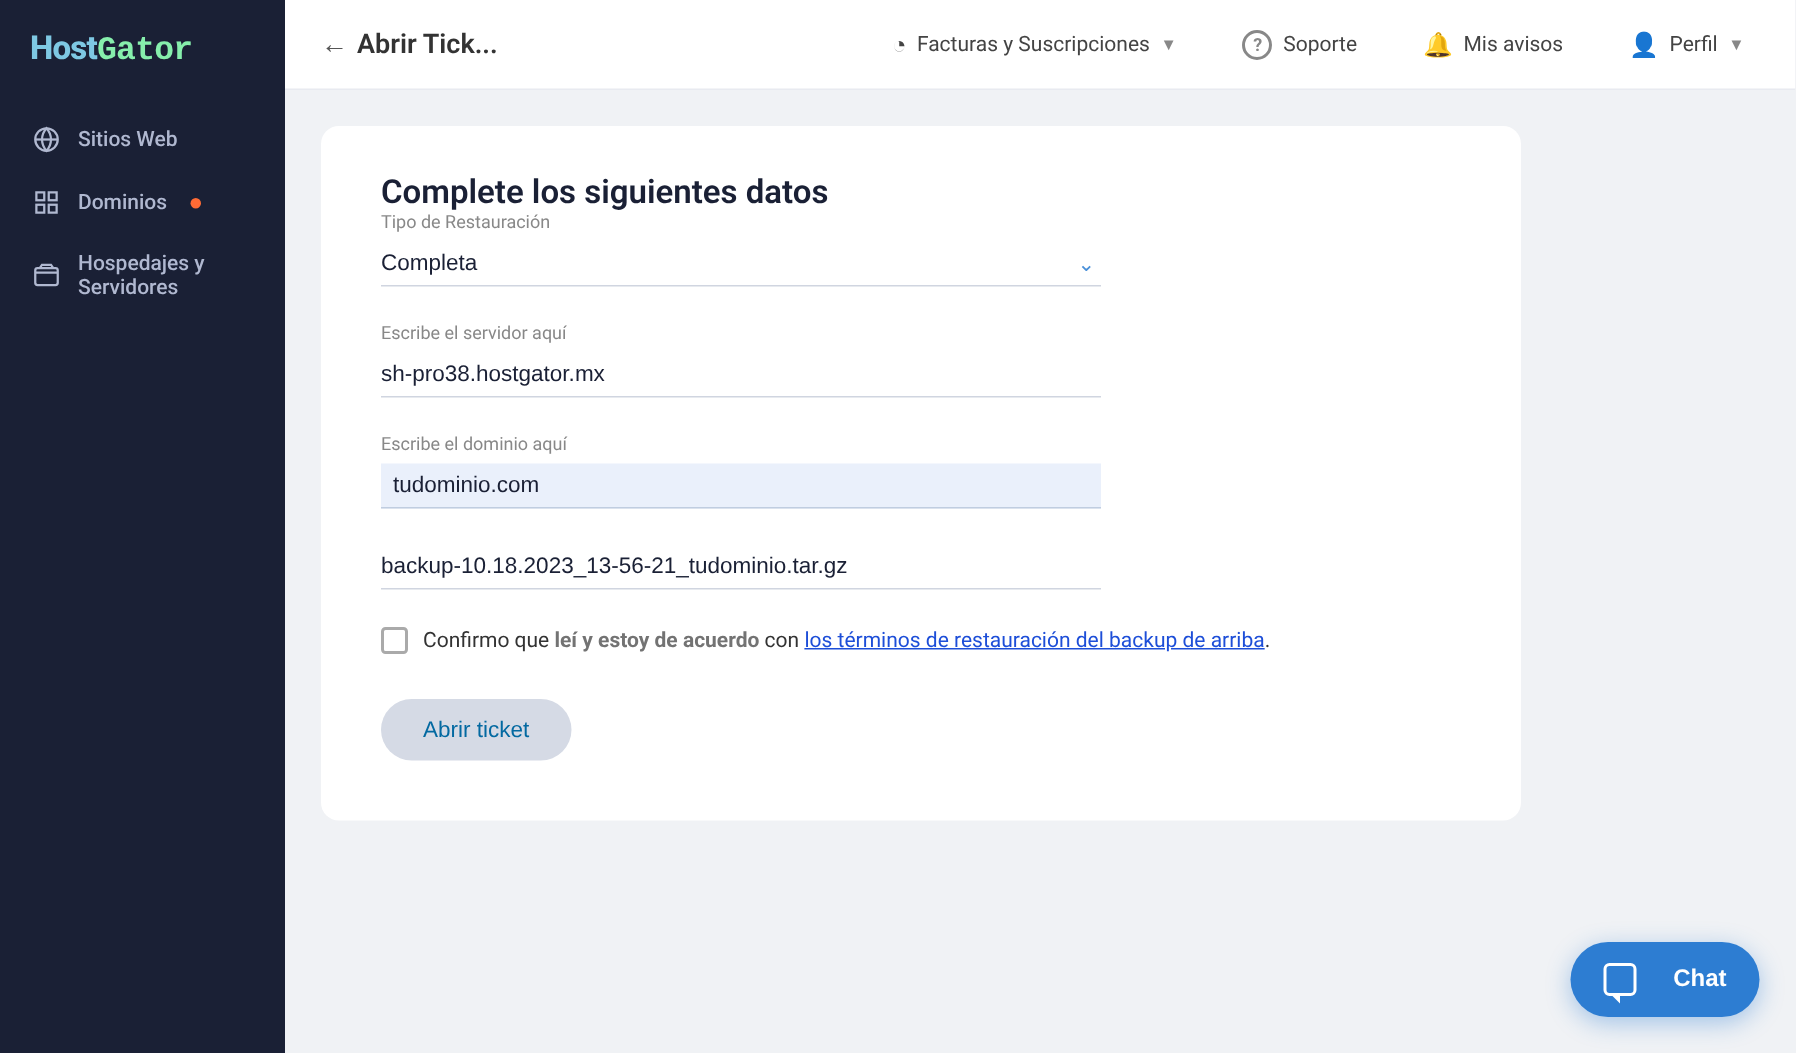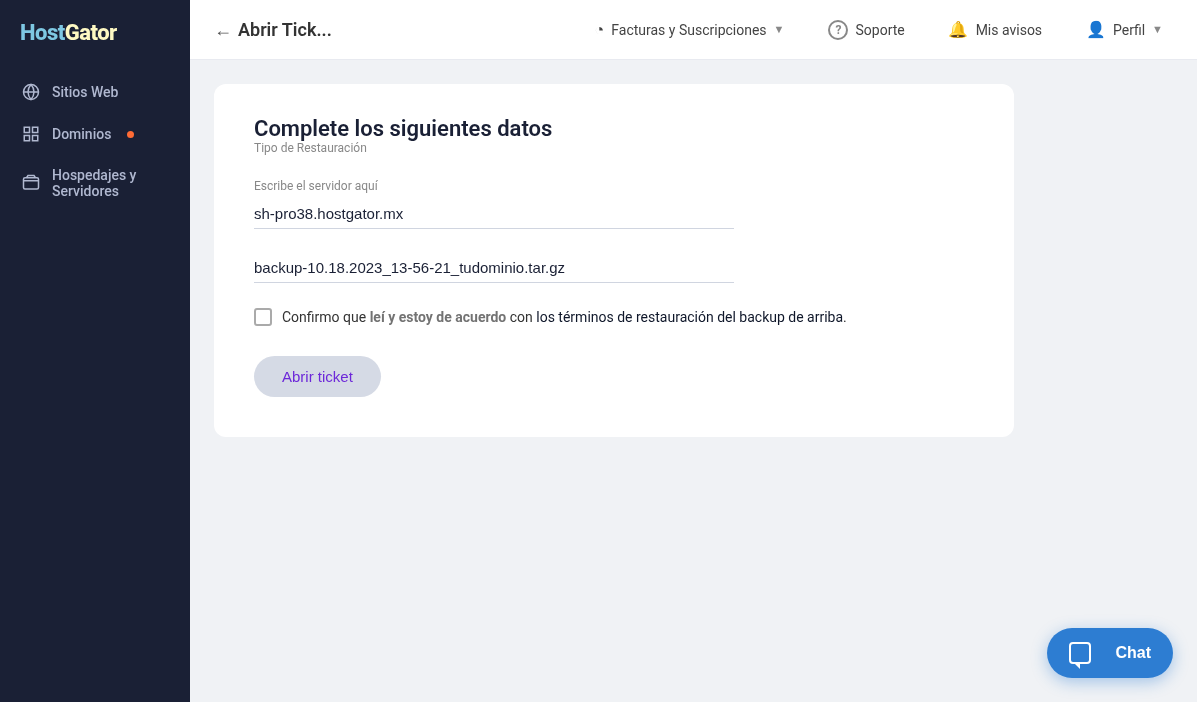--- a/index.html
+++ b/index.html
@@ -155,26 +155,26 @@
       margin-top: 1px;
       background: #fff;
       cursor: pointer;
     }
     .checkbox-label {
       font-size: 14px;
       color: #333;
       line-height: 1.5;
     }
     .checkbox-label .bold { font-weight: 700; color: #737373; }
-    .checkbox-label .link { color: #0f172a; cursor: pointer; }
+    .checkbox-label .link { color: #1d4ed8; cursor: pointer; text-decoration: underline; }
 
     
     .btn-submit {
       background: #d5dae5;
-      color: #6d28d9;
+      color: #0369a1;
       border: none;
       border-radius: 24px;
       padding: 12px 28px;
       font-size: 15px;
       font-weight: 500;
       cursor: not-allowed;
     }
 
     
     .chat-btn {
@@ -208,21 +208,21 @@
       left: 4px;
       border-left: 5px solid transparent;
       border-top: 5px solid #fff;
     }
   </style>
 </head>
 <body>
 
 <nav class="sidebar">
   <div class="sidebar-logo">
-    <span>Host<span style="color:#fef9c3;">Gator</span></span>
+    <span>Host<span style="color:#86efac;font-family:Liberation Mono, monospace;">Gator</span></span>
   </div>
   <div class="sidebar-nav">
 
     <div class="sidebar-item">
       <span class="icon">
         <svg width="18" height="18" viewBox="0 0 24 24" fill="none" stroke="currentColor" stroke-width="2">
           <circle cx="12" cy="12" r="10"></circle>
             <line x1="2" y1="12" x2="22" y2="12"></line>
           <path d="M12 2a15.3 15.3 0 0 1 4 10 15.3 15.3 0 0 1-4 10 15.3 15.3 0 0 1-4-10 15.3 15.3 0 0 1 4-10z"></path>
         </svg>
@@ -291,31 +291,43 @@
   </header>
 
   <div class="content">
     <div class="card">
 
       <h2 class="card-title">Complete los siguientes datos</h2>
 
       
       <div class="form-group">
         <label class="form-label">Tipo de Restauración</label>
+        <div class="select-wrapper">
+          <select class="form-select">
+            <option>Completa</option>
+            <option>Parcial</option>
+            <option>Base de datos</option>
+          </select>
+          <span class="select-chevron">⌄</span>
+        </div>
       </div>
 
       
 
       
       <div class="form-group">
         <label class="form-label">Escribe el servidor aquí</label>
         <input type="text" class="form-control" value="sh-pro38.hostgator.mx" style="">
       </div>
 
       
+      <div class="form-group">
+        <label class="form-label">Escribe el dominio aquí</label>
+        <input type="text" class="form-control highlighted" value="tudominio.com" style="">
+      </div>
 
       
       <div class="form-group">
         <input type="text" class="form-control" value="backup-10.18.2023_13-56-21_tudominio.tar.gz" style="">
       </div>
 
       
       <div class="checkbox-row">
         <div class="checkbox-box"></div>
         <span class="checkbox-label">

